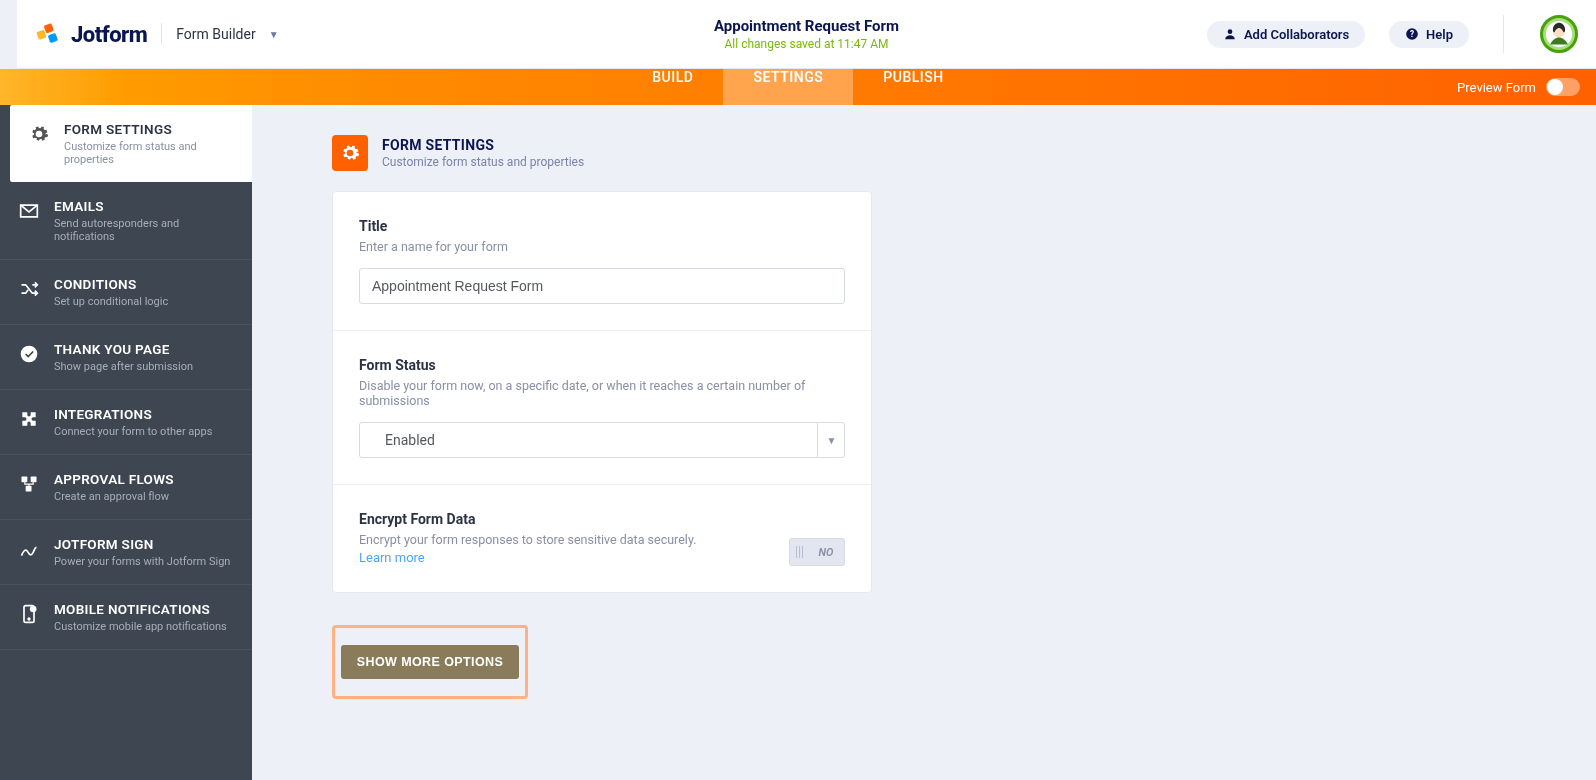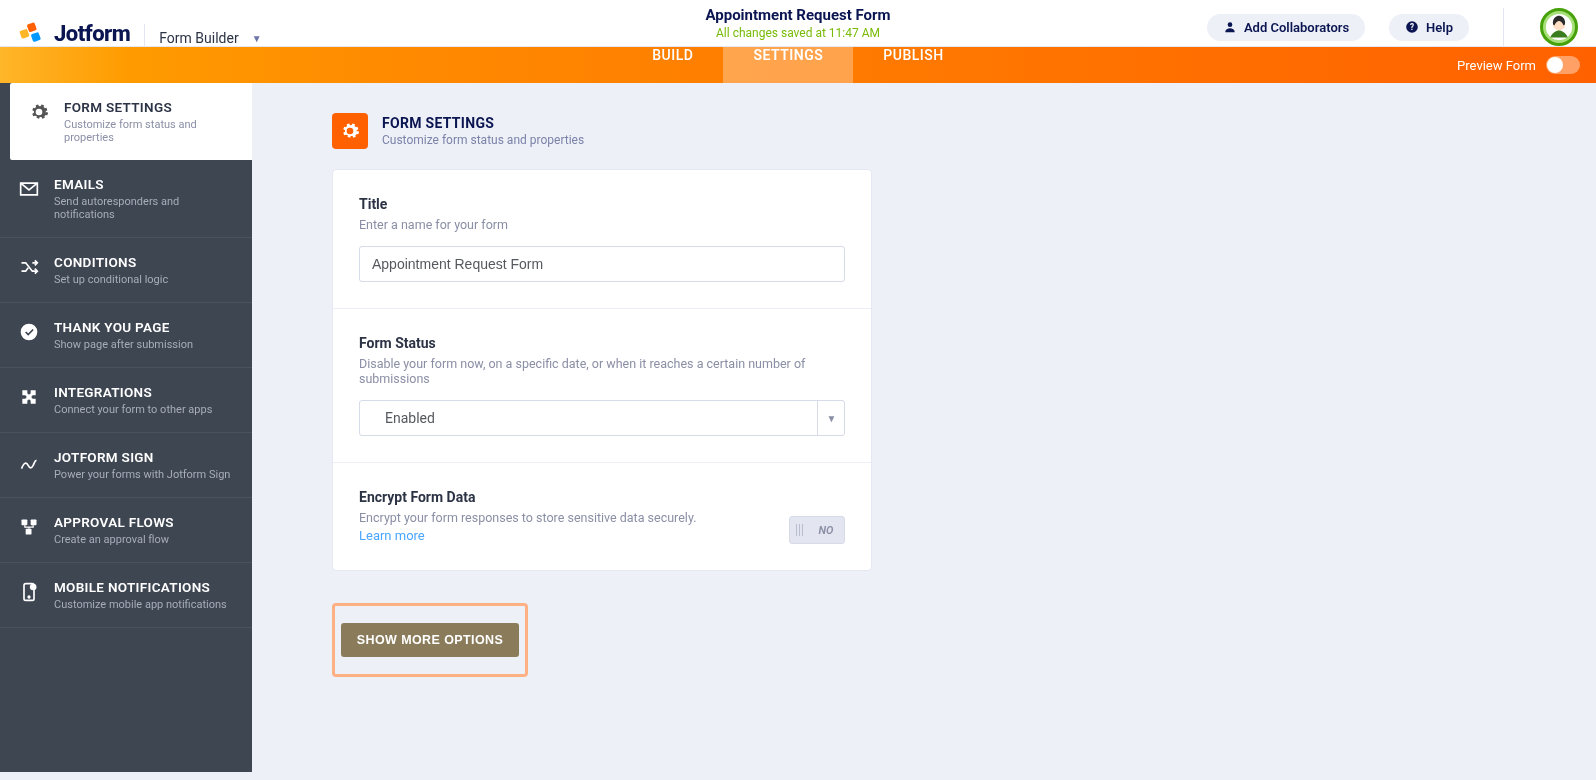--- a/index.html
+++ b/index.html
@@ -1,19 +1,19 @@
 <!DOCTYPE html>
 <html><head>
 <meta charset="utf-8">
 <style>
   * { box-sizing: border-box; margin: 0; padding: 0; }
   body { font-family: -apple-system, BlinkMacSystemFont, "Segoe UI", Roboto, Helvetica, Arial, sans-serif; background: #eef0f8; color: #2c3345; width: 1596px; height: 780px; overflow: hidden; }
 
   
-  .header { height: 47px; background: #fff; display: flex; align-items: flex-end; padding: 0 18px; border-bottom: 1px solid #e5e7f2; position: relative; }
+  .header { height: 69px; background: #fff; display: flex; align-items: center; padding: 0 18px; border-bottom: 1px solid #e5e7f2; position: relative; margin-left: 17px; }
   .logo-wrap { display: flex; align-items: center; gap: 10px; }
   .logo-mark { width: 26px; height: 26px; position: relative; }
   .logo-text { font-size: 22px; font-weight: 800; color: #0a1551; letter-spacing: -0.5px; }
   .pipe { width: 1px; height: 22px; background: #e3e5f1; margin: 0 14px; }
   .form-builder-btn { font-size: 14px; color: #2c3345; display: flex; align-items: center; gap: 13px; cursor: pointer; }
   .chev { font-size: 10px; color: #6f76a7; }
 
   .center-title { position: absolute; left: 50%; top: 50%; transform: translate(-50%, -50%); text-align: center; }
   .center-title .ft { font-weight: 700; font-size: 15px; color: #0a1551; }
   .center-title .saved { font-size: 12px; color: #78bb07; margin-top: 2px; }
@@ -207,41 +207,41 @@
             <path d="M4 4h6v3a2 2 0 104 0V4h6v6h-3a2 2 0 100 4h3v6h-6v-3a2 2 0 10-4 0v3H4v-6h3a2 2 0 100-4H4z"></path>
           </svg>
       </div>
       <div class="labels">
         <div class="t">INTEGRATIONS</div>
         <div class="d">Connect your form to other apps</div>
       </div>
     </div>
     <div class="side-item">
       <div class="sicon">
-        <svg width="20" height="20" viewBox="0 0 24 24" fill="none" stroke="#fff" stroke-width="2">
-            <path d="M3 20c3-8 6-8 8-4s4 4 6 0 2-6 4-6"></path>
-          </svg>
-      </div>
-      <div class="labels">
-        <div class="t">JOTFORM SIGN</div>
-        <div class="d">Power your forms with Jotform Sign</div>
-      </div>
-    </div>
-    <div class="side-item">
-      <div class="sicon">
         <svg width="20" height="20" viewBox="0 0 24 24" fill="#fff">
             <rect x="3" y="3" width="7" height="7" rx="1"></rect>
             <rect x="14" y="3" width="7" height="7" rx="1"></rect>
             <rect x="8" y="14" width="7" height="7" rx="1"></rect>
             <path d="M7 10v2h10v-2M12 12v2" stroke="#fff" stroke-width="1.5" fill="none"></path>
           </svg>
       </div>
       <div class="labels">
         <div class="t">APPROVAL FLOWS</div>
         <div class="d">Create an approval flow</div>
+      </div>
+    </div>
+    <div class="side-item">
+      <div class="sicon">
+        <svg width="20" height="20" viewBox="0 0 24 24" fill="none" stroke="#fff" stroke-width="2">
+            <path d="M3 20c3-8 6-8 8-4s4 4 6 0 2-6 4-6"></path>
+          </svg>
+      </div>
+      <div class="labels">
+        <div class="t">JOTFORM SIGN</div>
+        <div class="d">Power your forms with Jotform Sign</div>
       </div>
     </div>
     <div class="side-item">
       <div class="sicon">
         <svg width="20" height="20" viewBox="0 0 24 24" fill="none" stroke="#fff" stroke-width="2">
             <rect x="6" y="2" width="12" height="20" rx="2"></rect>
             <circle cx="12" cy="18" r="1" fill="#fff"></circle>
             <circle cx="17" cy="6" r="4" fill="#fff" stroke="none"></circle>
           </svg>
       </div>

